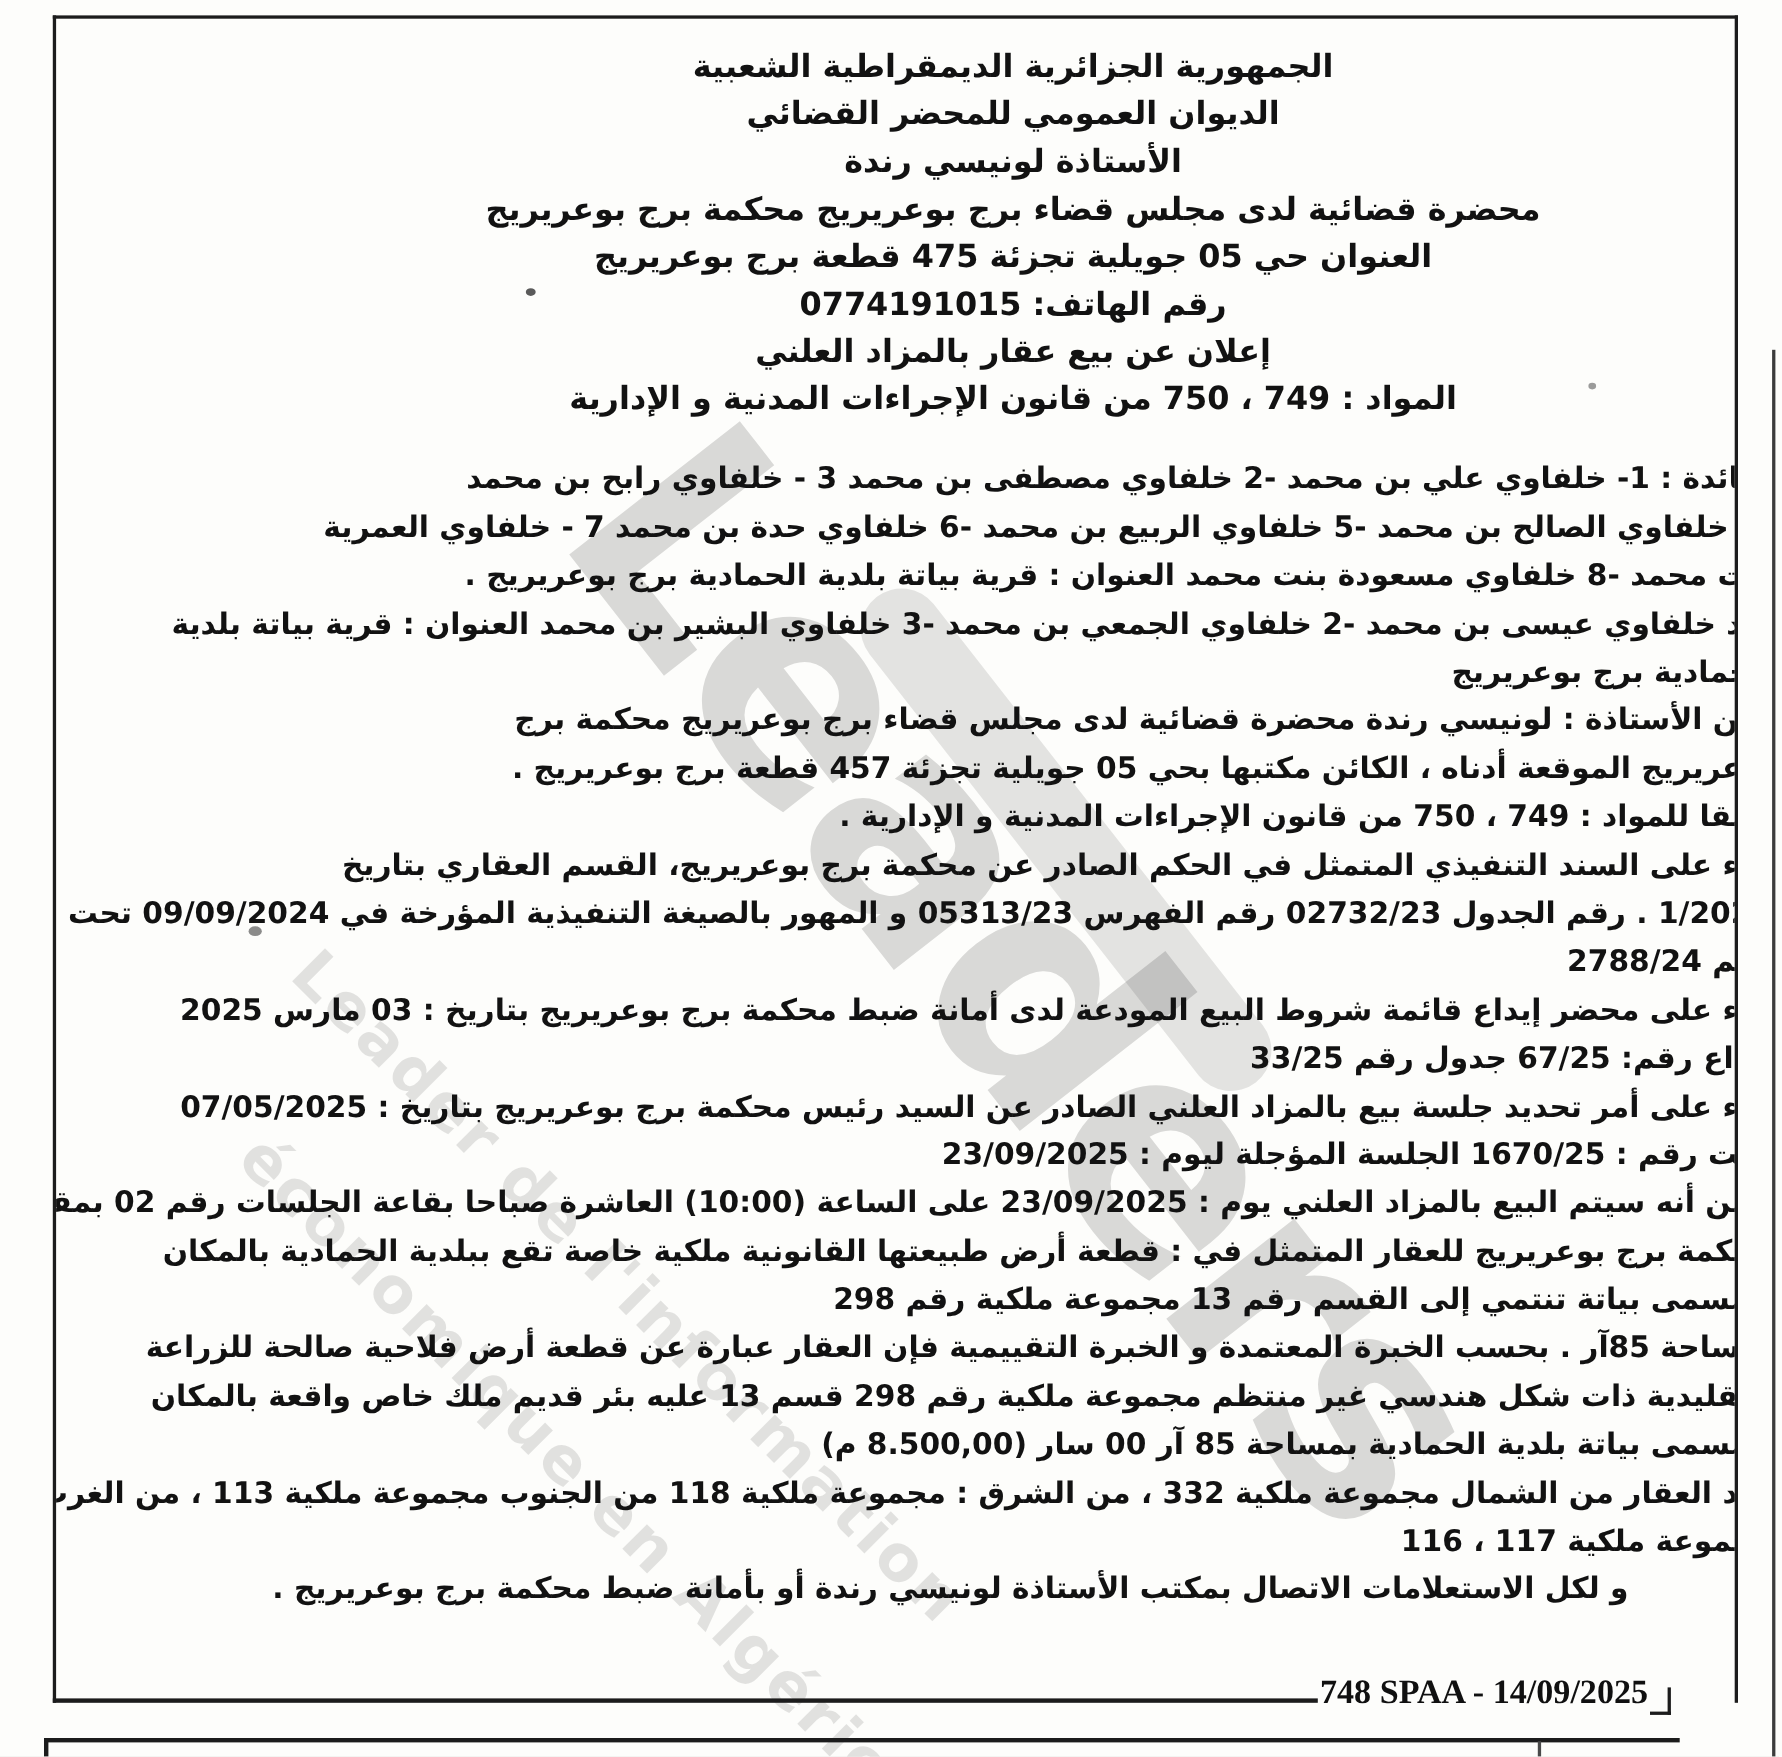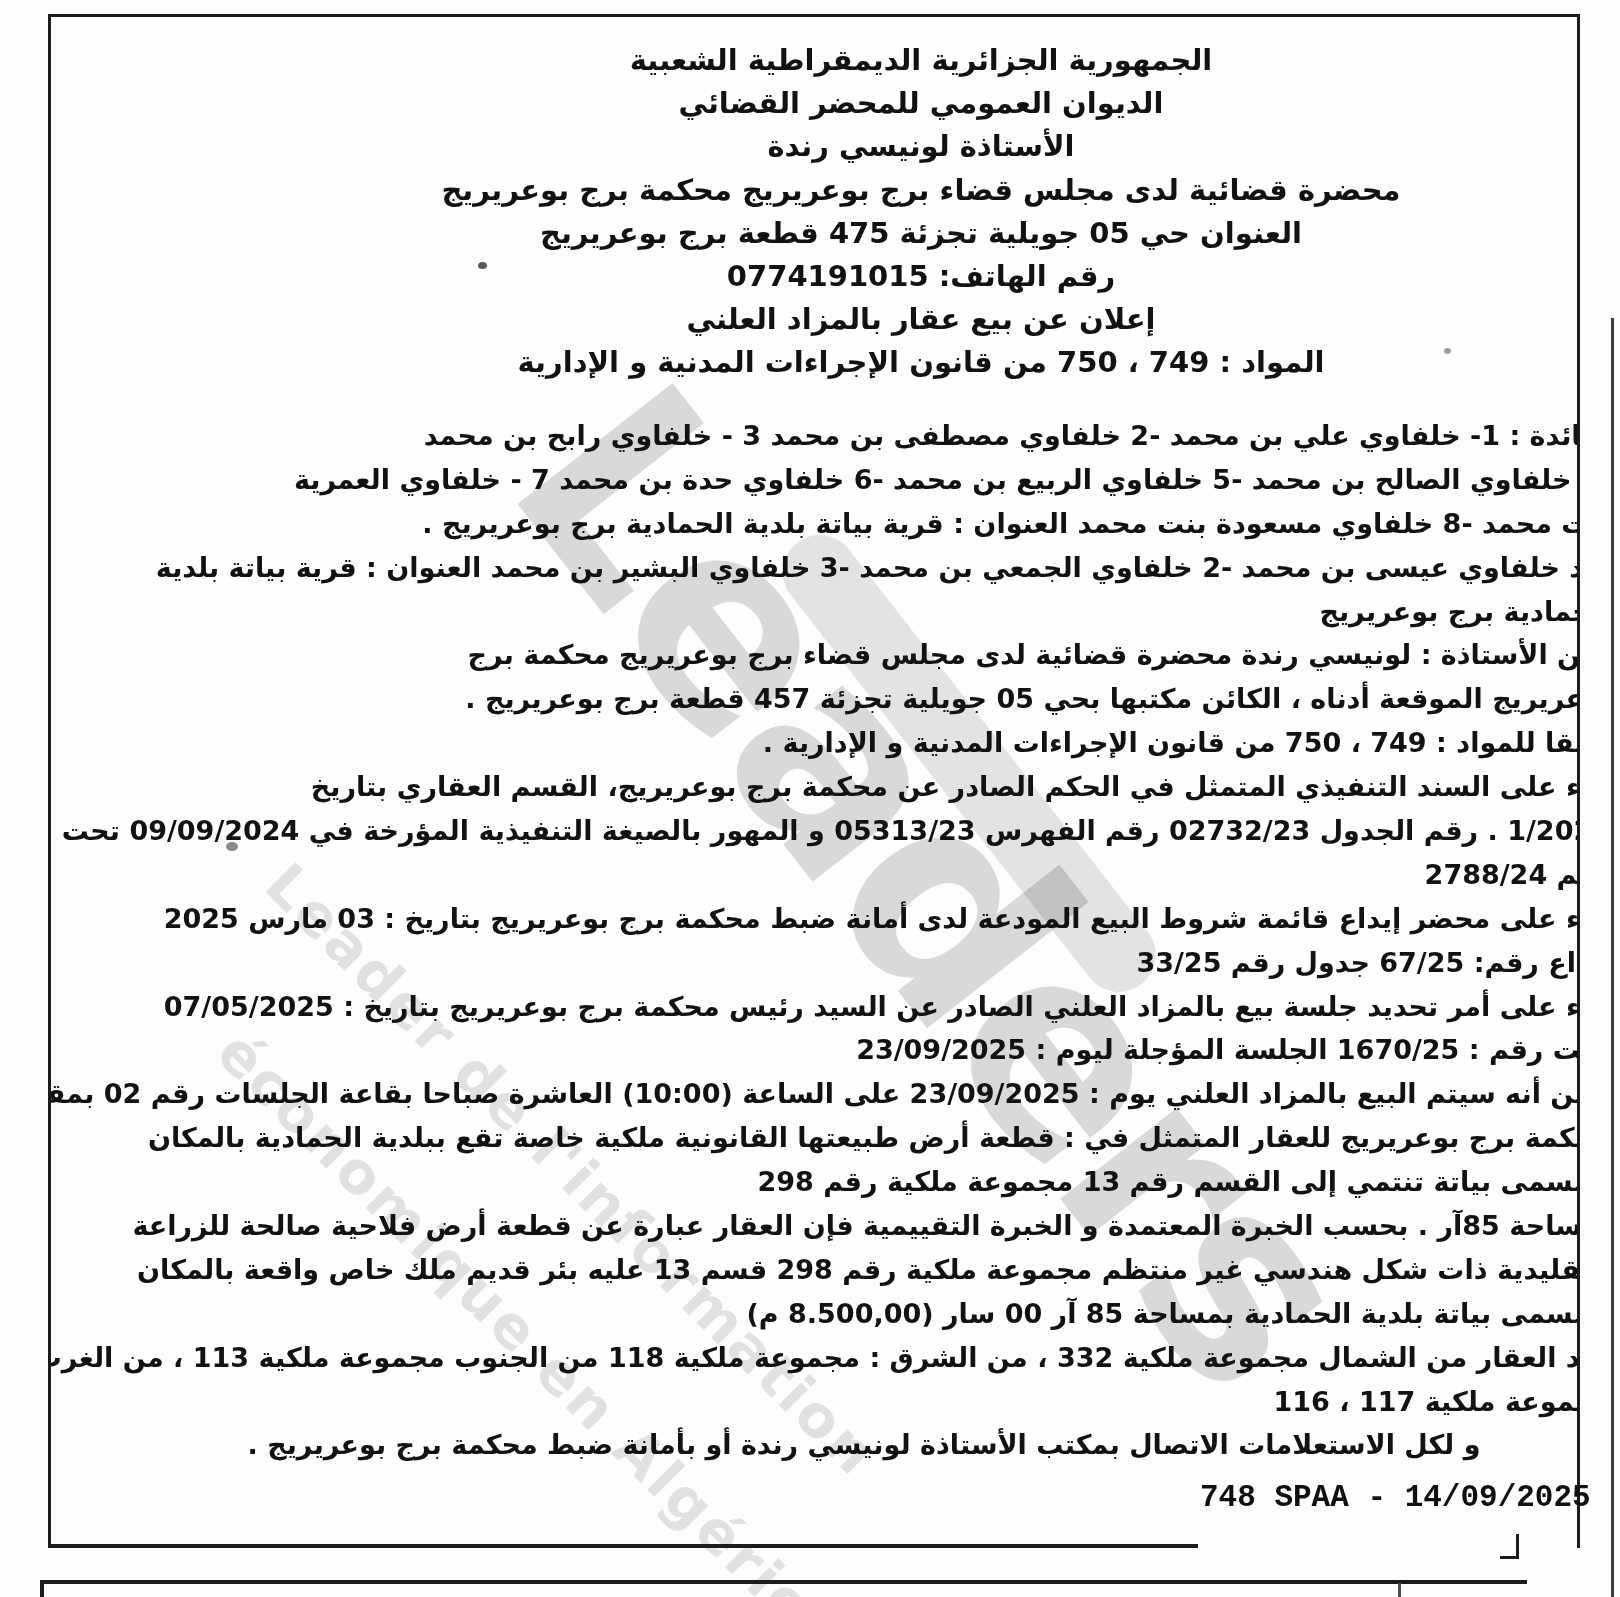--- a/index.html
+++ b/index.html
@@ -26,22 +26,22 @@
   .body-block{
     position:absolute;left:66px;top:397px;width:1494px;
     direction:rtl;text-align:right;
     font-weight:bold;font-size:27px;line-height:43.9px;
   }
   .bline{white-space:nowrap;height:43.9px;}
   .bline.center{text-align:center;}
   
   .bottom-rule{position:absolute;left:48px;top:1544px;width:1150px;height:4px;background:#1c1c1c;}
   .footer-ref{
-    position:absolute;left:1200px;top:1480px;
-    font-family:Liberation Mono, monospace;
+    position:absolute;left:1200px;top:1520px;
+    font-family:Liberation Serif, serif;
     font-weight:bold;font-size:31px;color:#101010;white-space:nowrap;
   }
   .corner-tail-v{position:absolute;left:1516px;top:1534px;width:3px;height:25px;background:#1c1c1c;}
   .corner-tail-h{position:absolute;left:1500px;top:1556px;width:19px;height:3px;background:#1c1c1c;}
   
   .box2-top{position:absolute;left:40px;top:1580px;width:1487px;height:4px;background:#1c1c1c;}
   .box2-left{position:absolute;left:40px;top:1580px;width:4px;height:17px;background:#1c1c1c;}
   .box2-tick{position:absolute;left:1398px;top:1583px;width:3px;height:14px;background:#4a4a4a;}
   
   .right-edge{position:absolute;left:1611px;top:318px;width:3px;height:1279px;background:#3c3c3c;}

